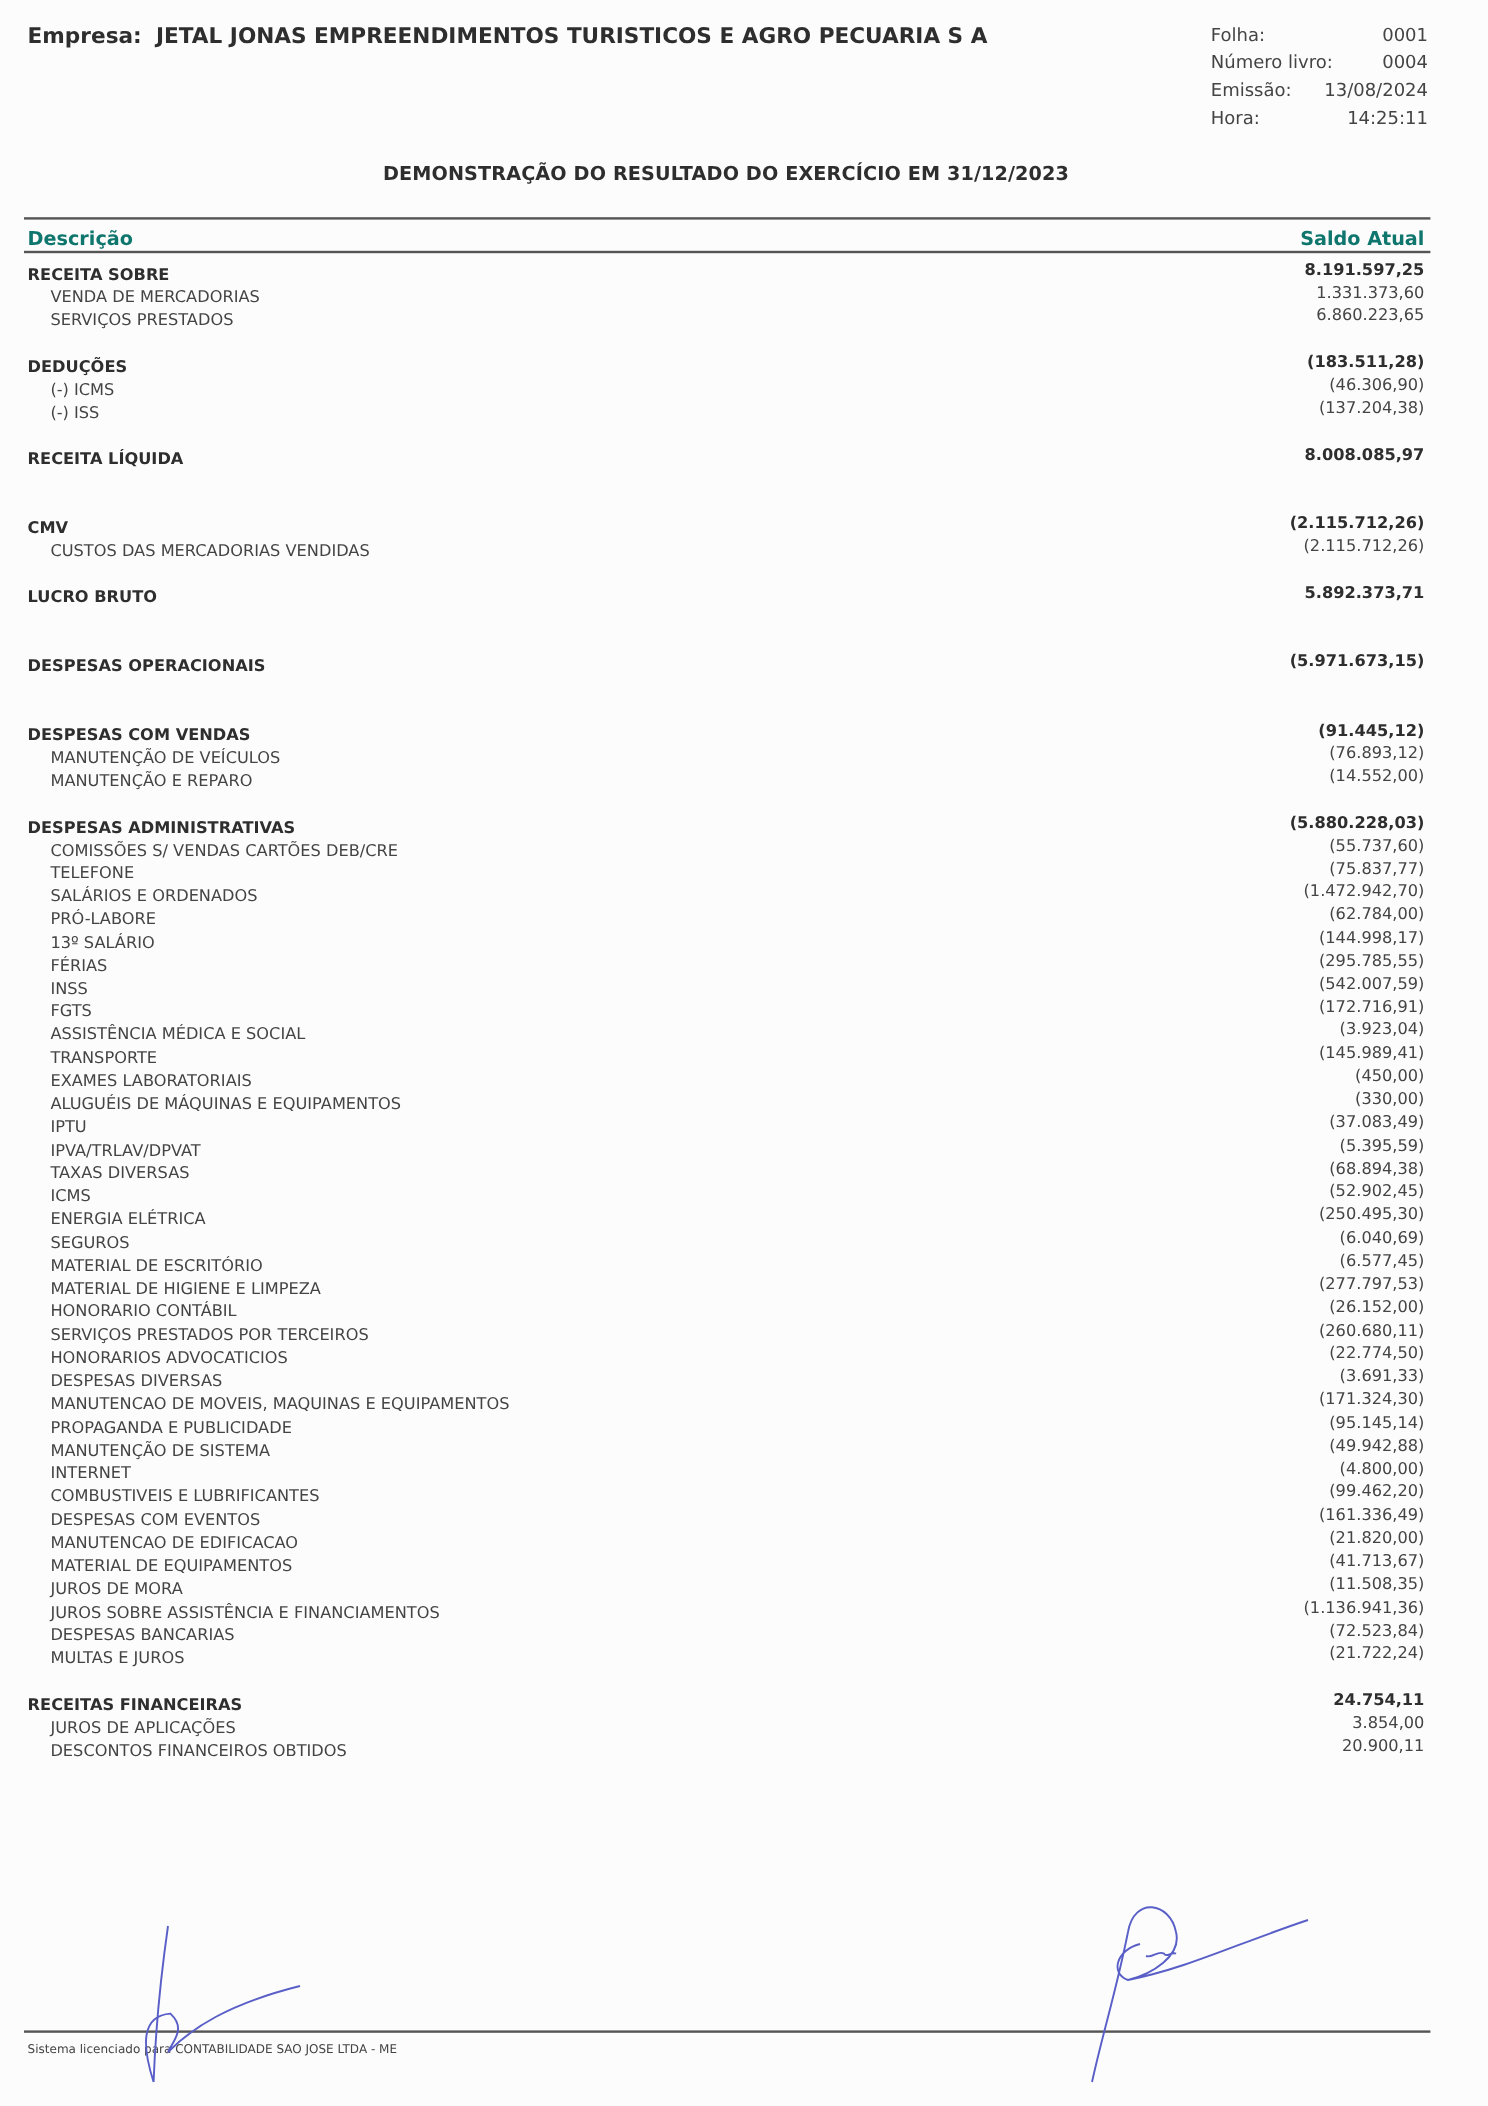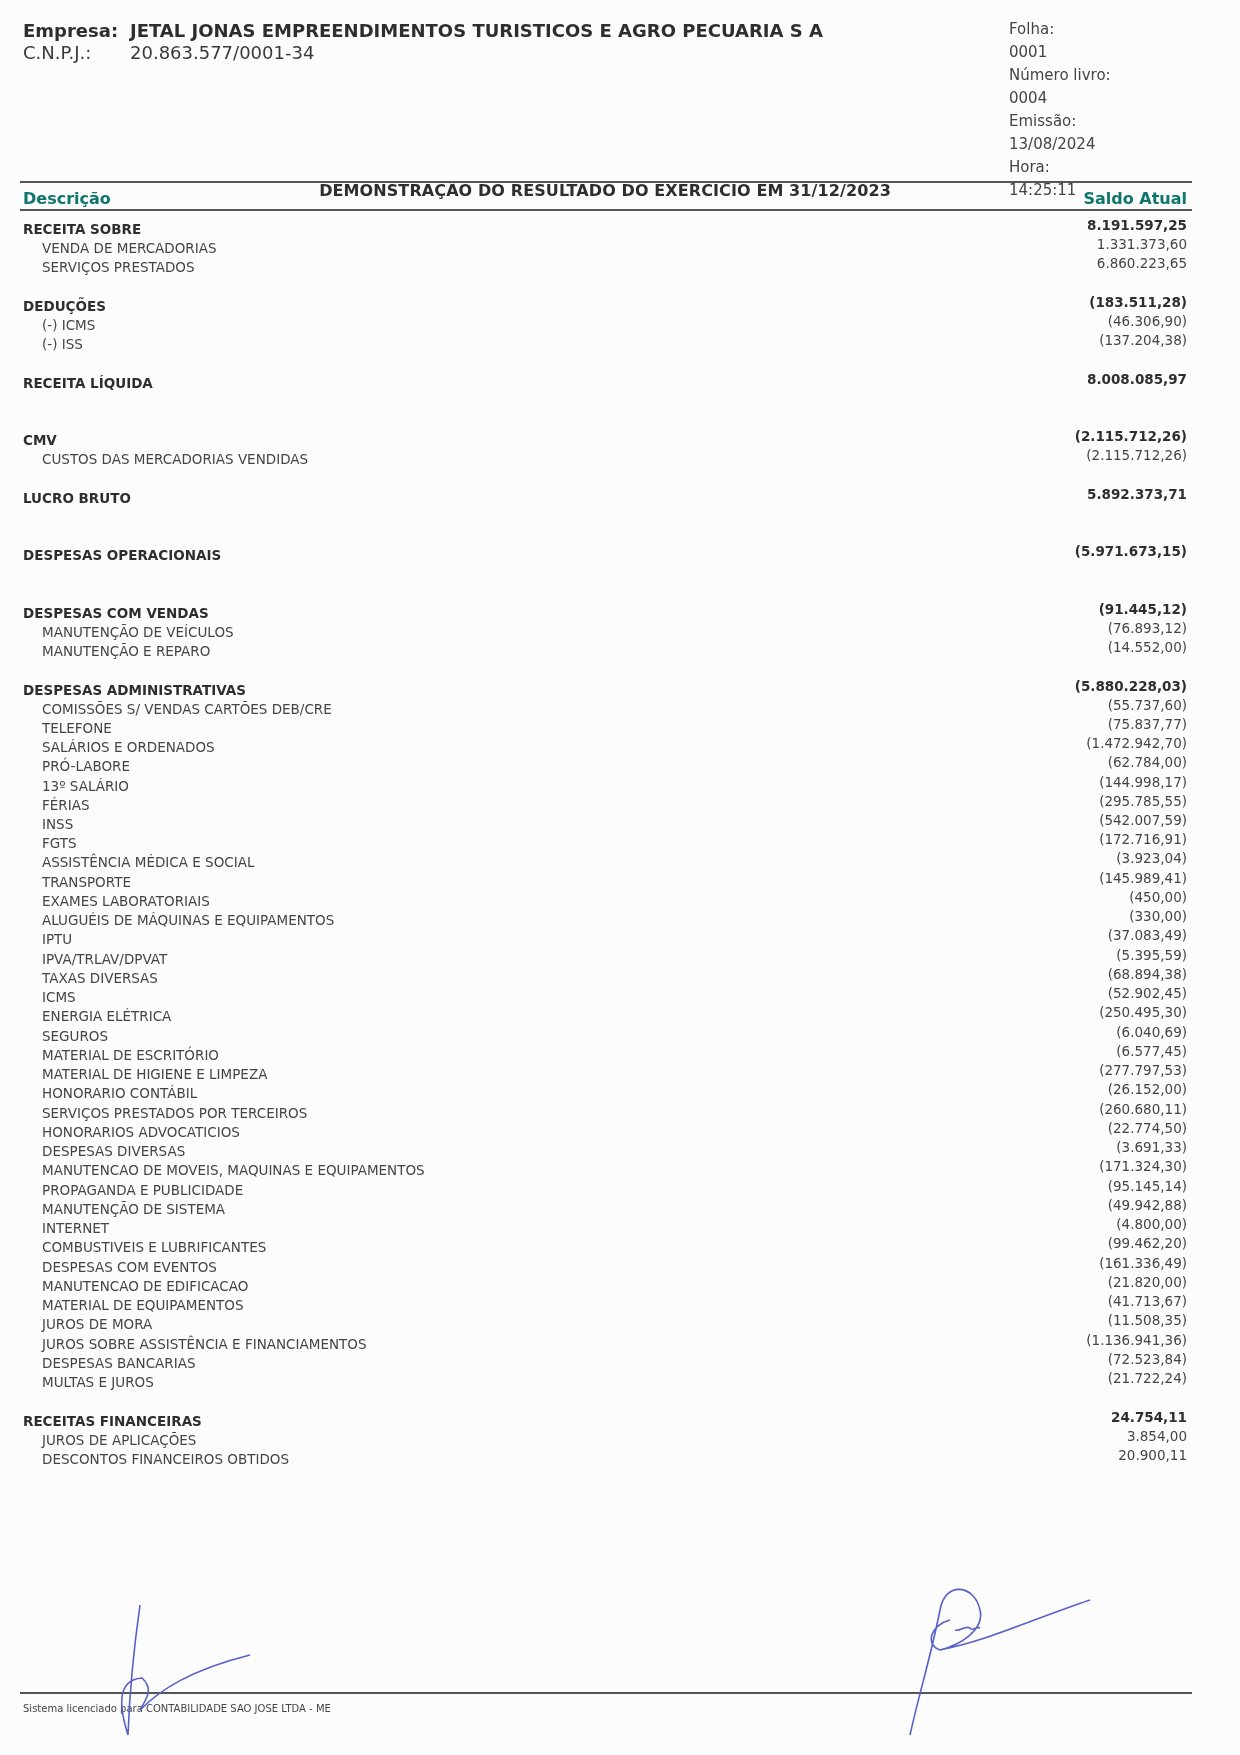--- a/index.html
+++ b/index.html
@@ -5,46 +5,42 @@
     html, body { margin: 0; padding: 0; }
     body {
       width: 1240px; height: 1755px; background: #fbfcfb; position: relative; overflow: hidden;
       font-family: "DejaVu Sans", "Liberation Sans", sans-serif; color: #3a3a3a;
     }
     .hdr-left { position: absolute; left: 23px; top: 20px; font-size: 18px; line-height: 22px; }
     .hdr-left .row { display: flex; }
     .hdr-left .lbl { width: 107px; }
     .hdr-left .bold { font-weight: bold; color: #2e2e2e; }
     .hdr-right { position: absolute; left: 1009px; top: 18px; width: 181px; font-size: 15px; line-height: 23px; color: #444; }
-    .hdr-right .row { display: flex; justify-content: space-between; flex-direction: column; }
-    .title { position: absolute; top: 135px; left: 0; width: 1240px; text-align: center; font-weight: bold; font-size: 16px; color: #2e2e2e; letter-spacing: 0.1px; padding-right: 30px; box-sizing: border-box; margin-top: 46px; }
+    .hdr-right .row { display: flex; justify-content: space-between; }
+    .title { position: absolute; top: 135px; left: 0; width: 1240px; text-align: center; font-weight: bold; font-size: 16px; color: #2e2e2e; letter-spacing: 0.1px; padding-right: 30px; box-sizing: border-box; }
     .rule { position: absolute; left: 20px; width: 1172px; background: #555; }
     .colhdr { position: absolute; top: 189px; left: 23px; width: 1164px; display: flex; justify-content: space-between; font-weight: bold; font-size: 16px; color: #0f766e; }
     .stmt { position: absolute; left: 23px; top: 217px; width: 1164px; font-size: 13.5px; }
     .line { position: absolute; left: 0; width: 1164px; height: 20px; }
     .line .desc { position: absolute; left: 0; bottom: 0; white-space: nowrap; }
     .line.sub .desc { left: 19px; }
     .line .val { position: absolute; right: 0; top: 0; white-space: nowrap; }
     .line.head .desc, .line.head .val { font-weight: bold; color: #2e2e2e; }
     .line.sub .val, .line.sub .desc { color: #444; }
     .footer { position: absolute; left: 23px; top: 1703px; font-size: 10px; color: #444; }
     .sig { position: absolute; pointer-events: none; }
   </style>
 </head>
 <body>
 
 <div class="hdr-left">
   <div class="row">
     <span class="lbl bold">Empresa:</span>
     <span class="bold">JETAL  JONAS EMPREENDIMENTOS TURISTICOS E AGRO PECUARIA S A</span>
   </div>
-  <div class="row">
-    <span class="lbl">C.N.P.J.:</span>
-    <span>20.863.577/0001-34</span>
-  </div>
 </div>
 
 <div class="hdr-right">
   <div class="row">
       <span>Folha:</span>
       <span>0001</span>
     </div>
   <div class="row">
       <span>Número livro:</span>
       <span>0004</span>

